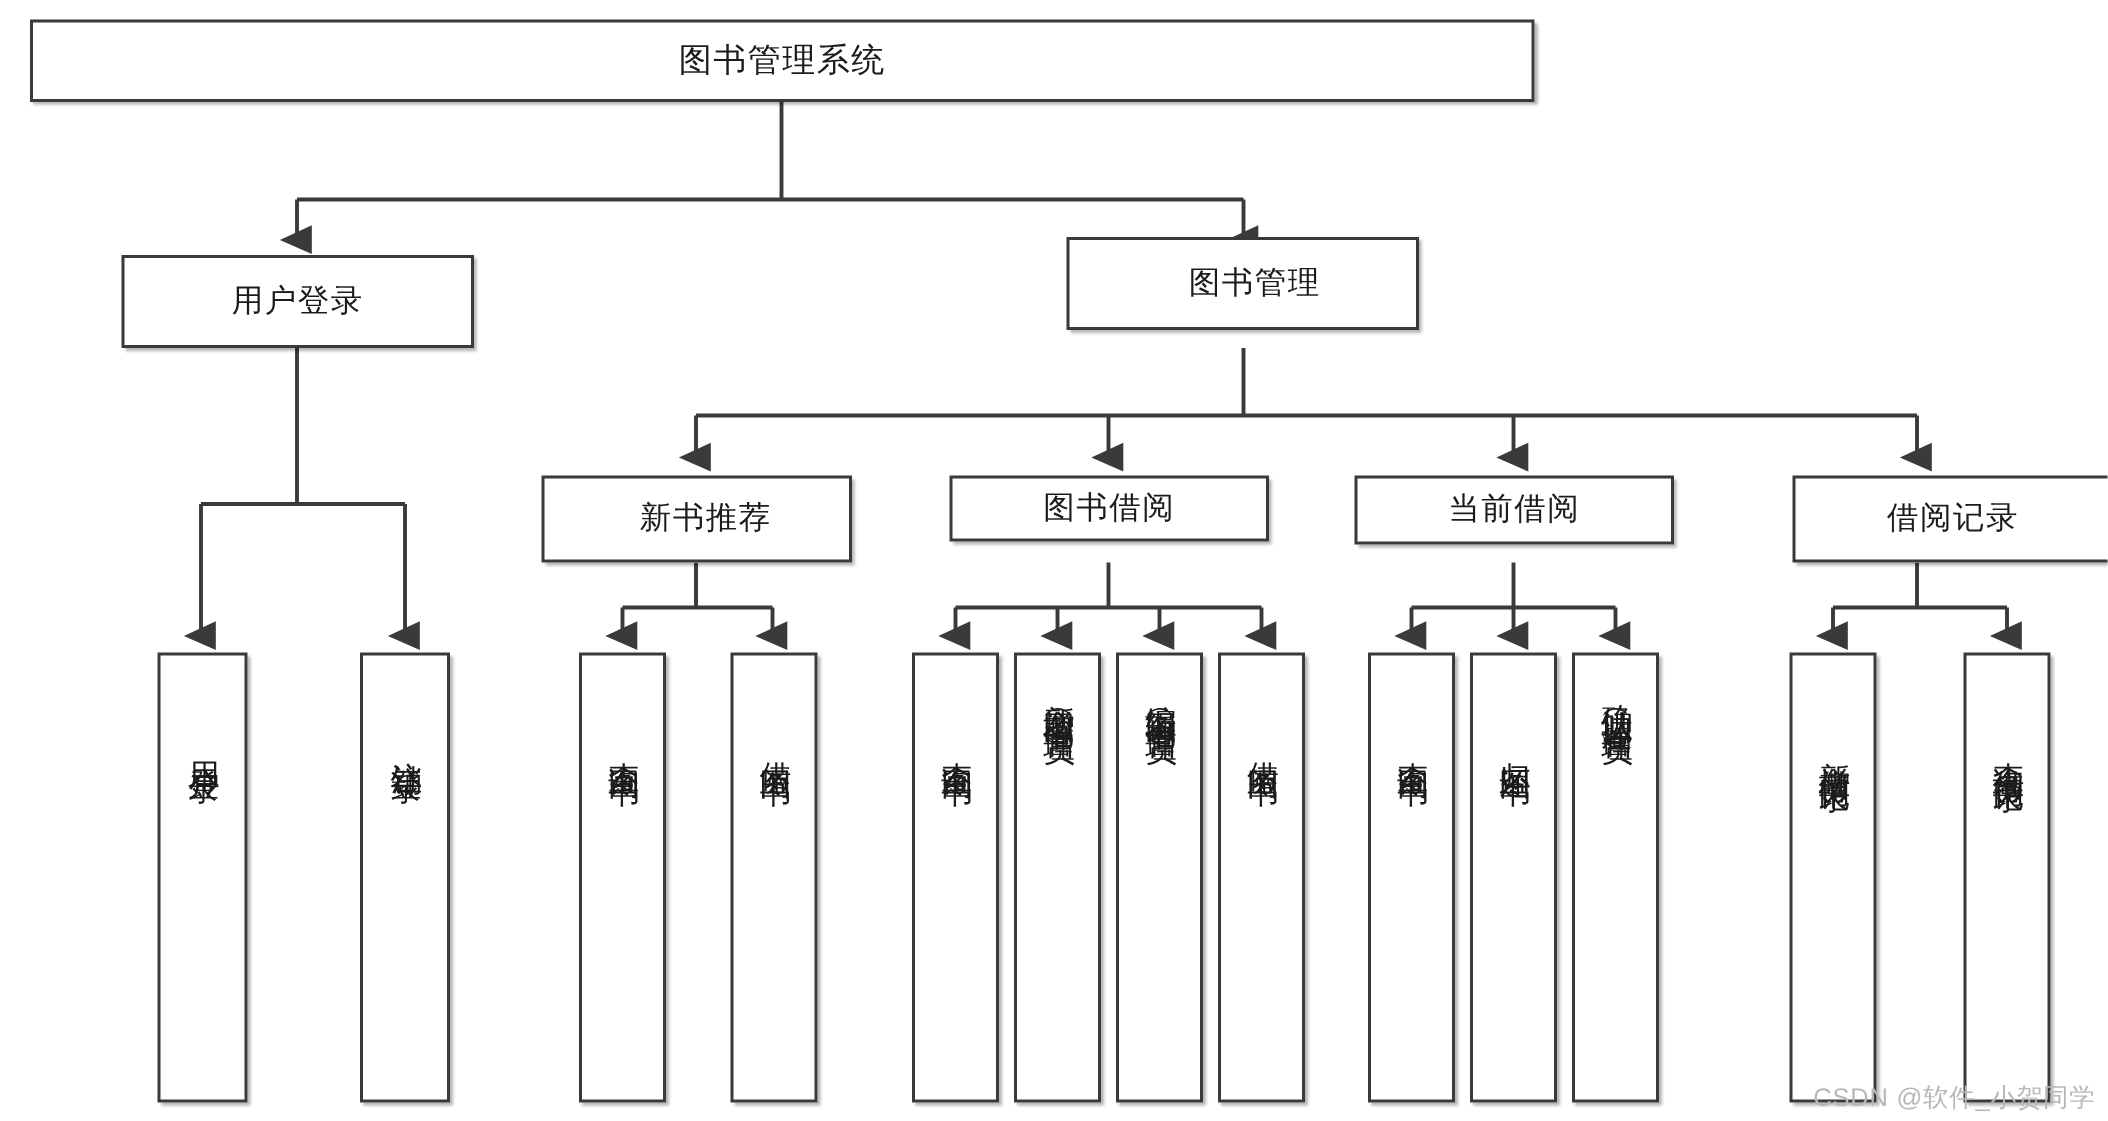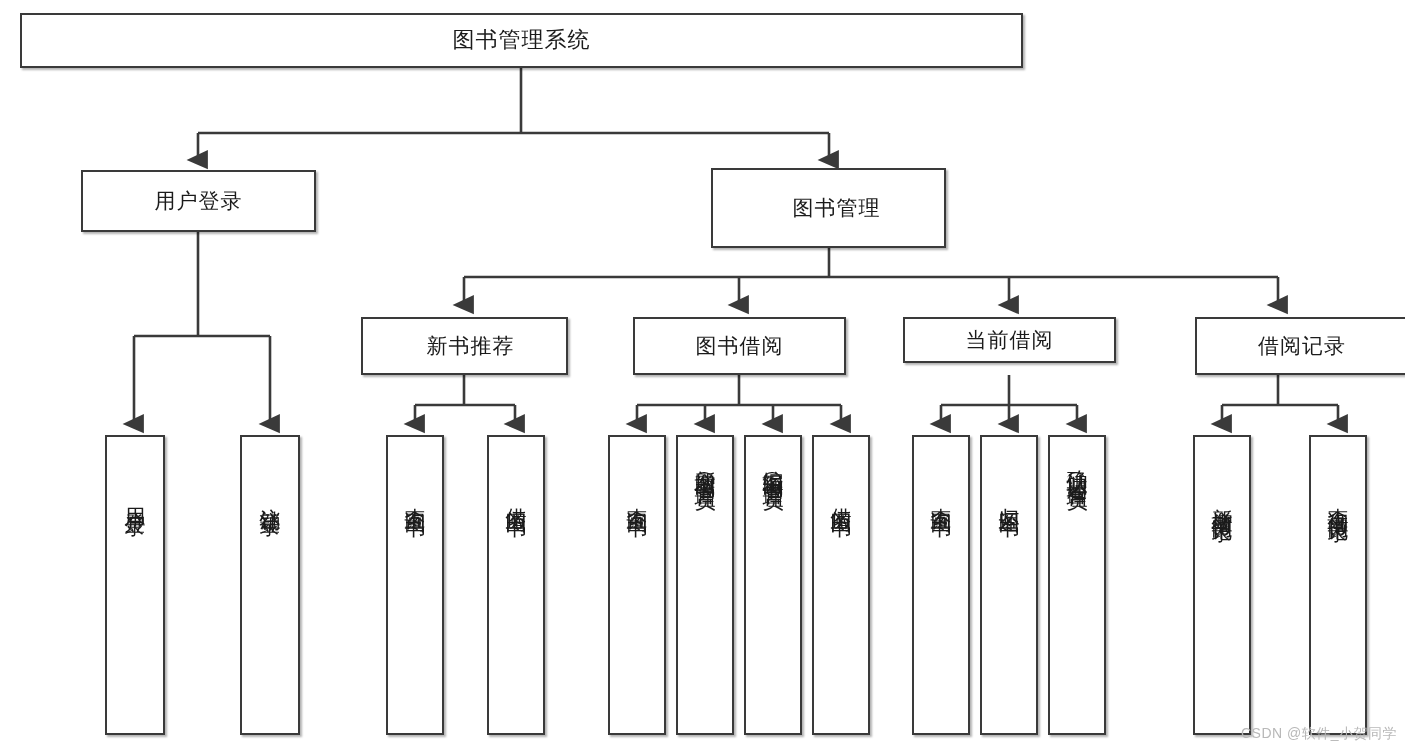--- a/index.html
+++ b/index.html
@@ -42,21 +42,21 @@
     font-size:21px;
     letter-spacing:3px;
     line-height:1.05;
     white-space:nowrap;
   }
   .node.leaf.mid .label{padding-top:38px;}
   .watermark{
     position:absolute;
     right:8px;
     bottom:4px;
-    font-size:14px;
+    font-size:17px;
     color:#b8b8b8;
     letter-spacing:0.5px;
     white-space:nowrap;
     pointer-events:none;
   }
 </style>
 </head>
 <body>
 
 <div id="diagram">
@@ -111,28 +111,28 @@
     </g>
   </svg>
 
   <div class="node root" style="left:20px;top:13px;width:1003px;height:55px;text-align:right;">
     <span class="label">图书管理系统</span>
   </div>
 
   <div class="node" style="left:81px;top:170px;width:235px;height:62px;">
     <span class="label">用户登录</span>
   </div>
-  <div class="node" style="left:711px;top:168px;width:235px;height:80px;padding-left:16px;">
+  <div class="node" style="left:711px;top:158px;width:235px;height:62px;padding-left:16px;">
     <span class="label">图书管理</span>
   </div>
 
   <div class="node" style="left:361px;top:317px;width:207px;height:58px;padding-left:12px;">
     <span class="label">新书推荐</span>
   </div>
-  <div class="node" style="left:633px;top:317px;width:213px;height:58px;">
+  <div class="node" style="left:633px;top:317px;width:213px;height:44px;">
     <span class="label">图书借阅</span>
   </div>
   <div class="node" style="left:903px;top:317px;width:213px;height:46px;">
     <span class="label">当前借阅</span>
   </div>
   <div class="node" style="left:1171px;top:317px;width:214px;height:58px;margin-left:24px;">
     <span class="label">借阅记录</span>
   </div>
 
   <div class="node leaf mid" style="left:105px;top:435px;width:60px;height:300px;">

